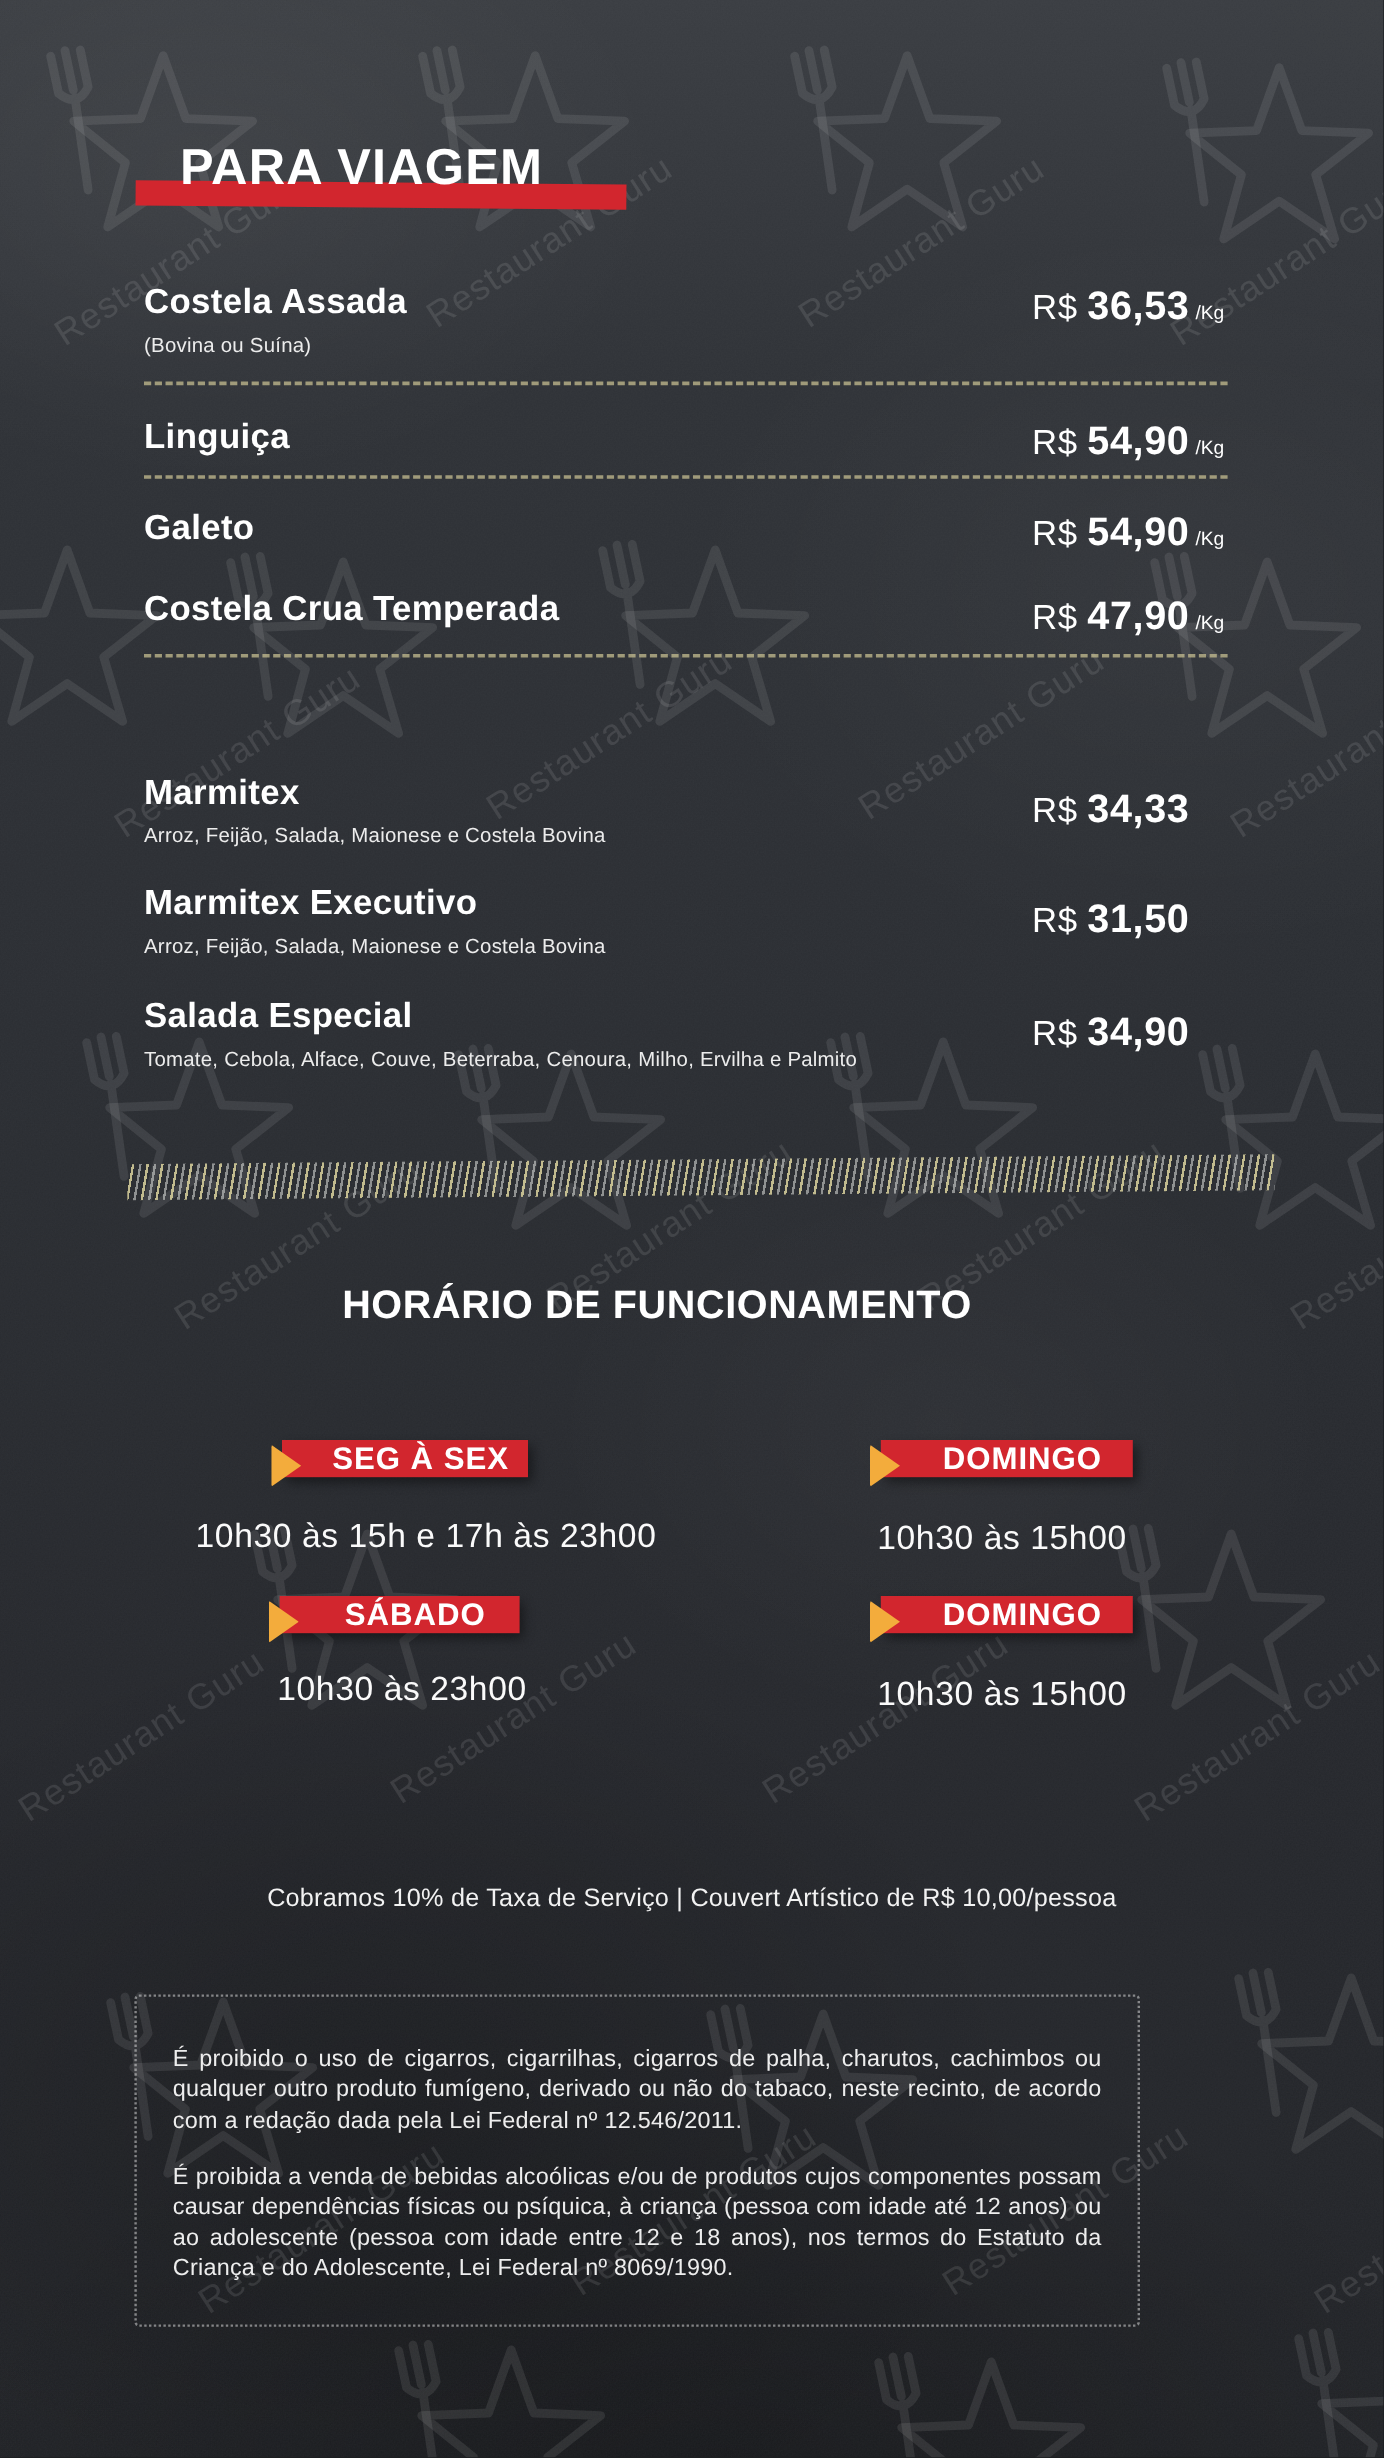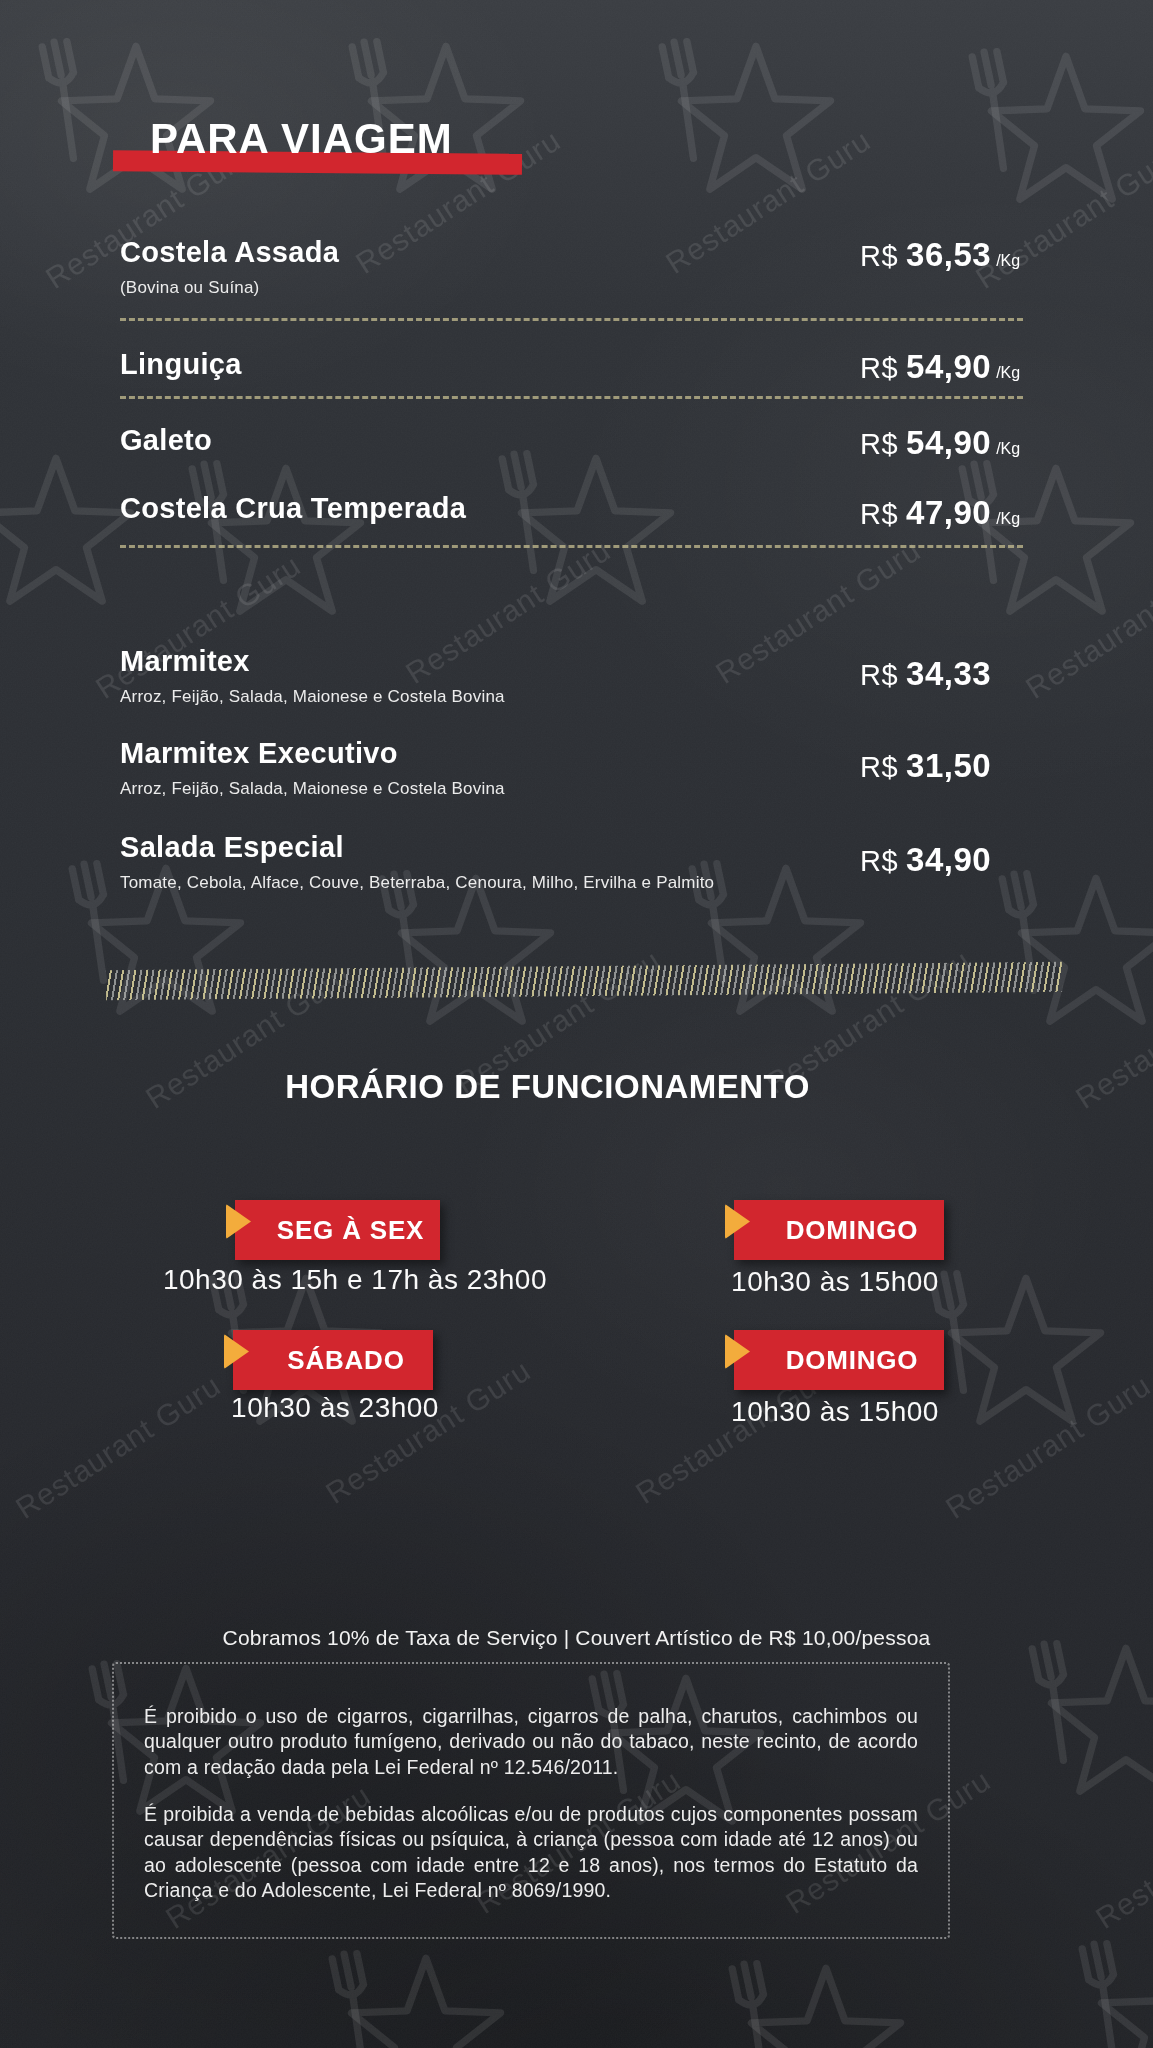--- a/index.html
+++ b/index.html
@@ -39,29 +39,29 @@
 
   
   .hatch{position:absolute;left:106px;top:966px;width:956px;height:30px;transform:rotate(-.5deg);
     background:repeating-linear-gradient(100deg,
       transparent 0 4px, rgba(219,211,158,.85) 4px 6px,
       transparent 6px 10px, rgba(224,226,222,.55) 10px 12px);
   }
 
   
   .hours-title{position:absolute;left:0;top:1068px;width:1095px;text-align:center;font-size:33px;font-weight:800;letter-spacing:.5px;color:#fff;}
-  .badge{position:absolute;height:60px;background:var(--red,#d2262e);display:flex;align-items:center;justify-content:center;
+  .badge{position:absolute;height:31px;background:var(--red,#d2262e);display:flex;align-items:center;justify-content:center;
     box-shadow:4px 5px 9px rgba(0,0,0,.45);}
   .badge::before{content:"";position:absolute;left:-9px;top:4px;width:25px;height:35px;background:var(--yellow,#f3ac3c);
     clip-path:polygon(0 0,100% 50%,0 100%);border-radius:2px;}
   .badge span{font-size:26px;font-weight:700;letter-spacing:.8px;color:#fff;padding-left:26px;}
   .htime{position:absolute;text-align:center;font-size:28px;letter-spacing:.5px;color:#fafafa;}
 
   
-  .service-note{position:absolute;left:0;top:1626px;width:1153px;text-align:center;font-size:21px;letter-spacing:.2px;color:#f2f2f2;}
+  .service-note{position:absolute;left:0;top:1570px;width:1153px;text-align:center;font-size:21px;letter-spacing:.2px;color:#f2f2f2;}
   .legal-box{position:absolute;left:112px;top:1662px;width:838px;box-sizing:border-box;
     border:2px dotted rgba(230,230,230,.5);border-radius:4px;padding:40px 30px 34px 30px;}
   .legal-box p{margin:0 0 22px 0;font-size:19.5px;line-height:1.3;letter-spacing:.2px;color:#ededed;text-align:justify;}
   .legal-box p:last-child{margin-bottom:0;}
 </style>
 </head>
 <body>
 
 <div class="page" style="--red: #d2262e; --yellow: #f3ac3c;">
   <div class="mottle"></div>

